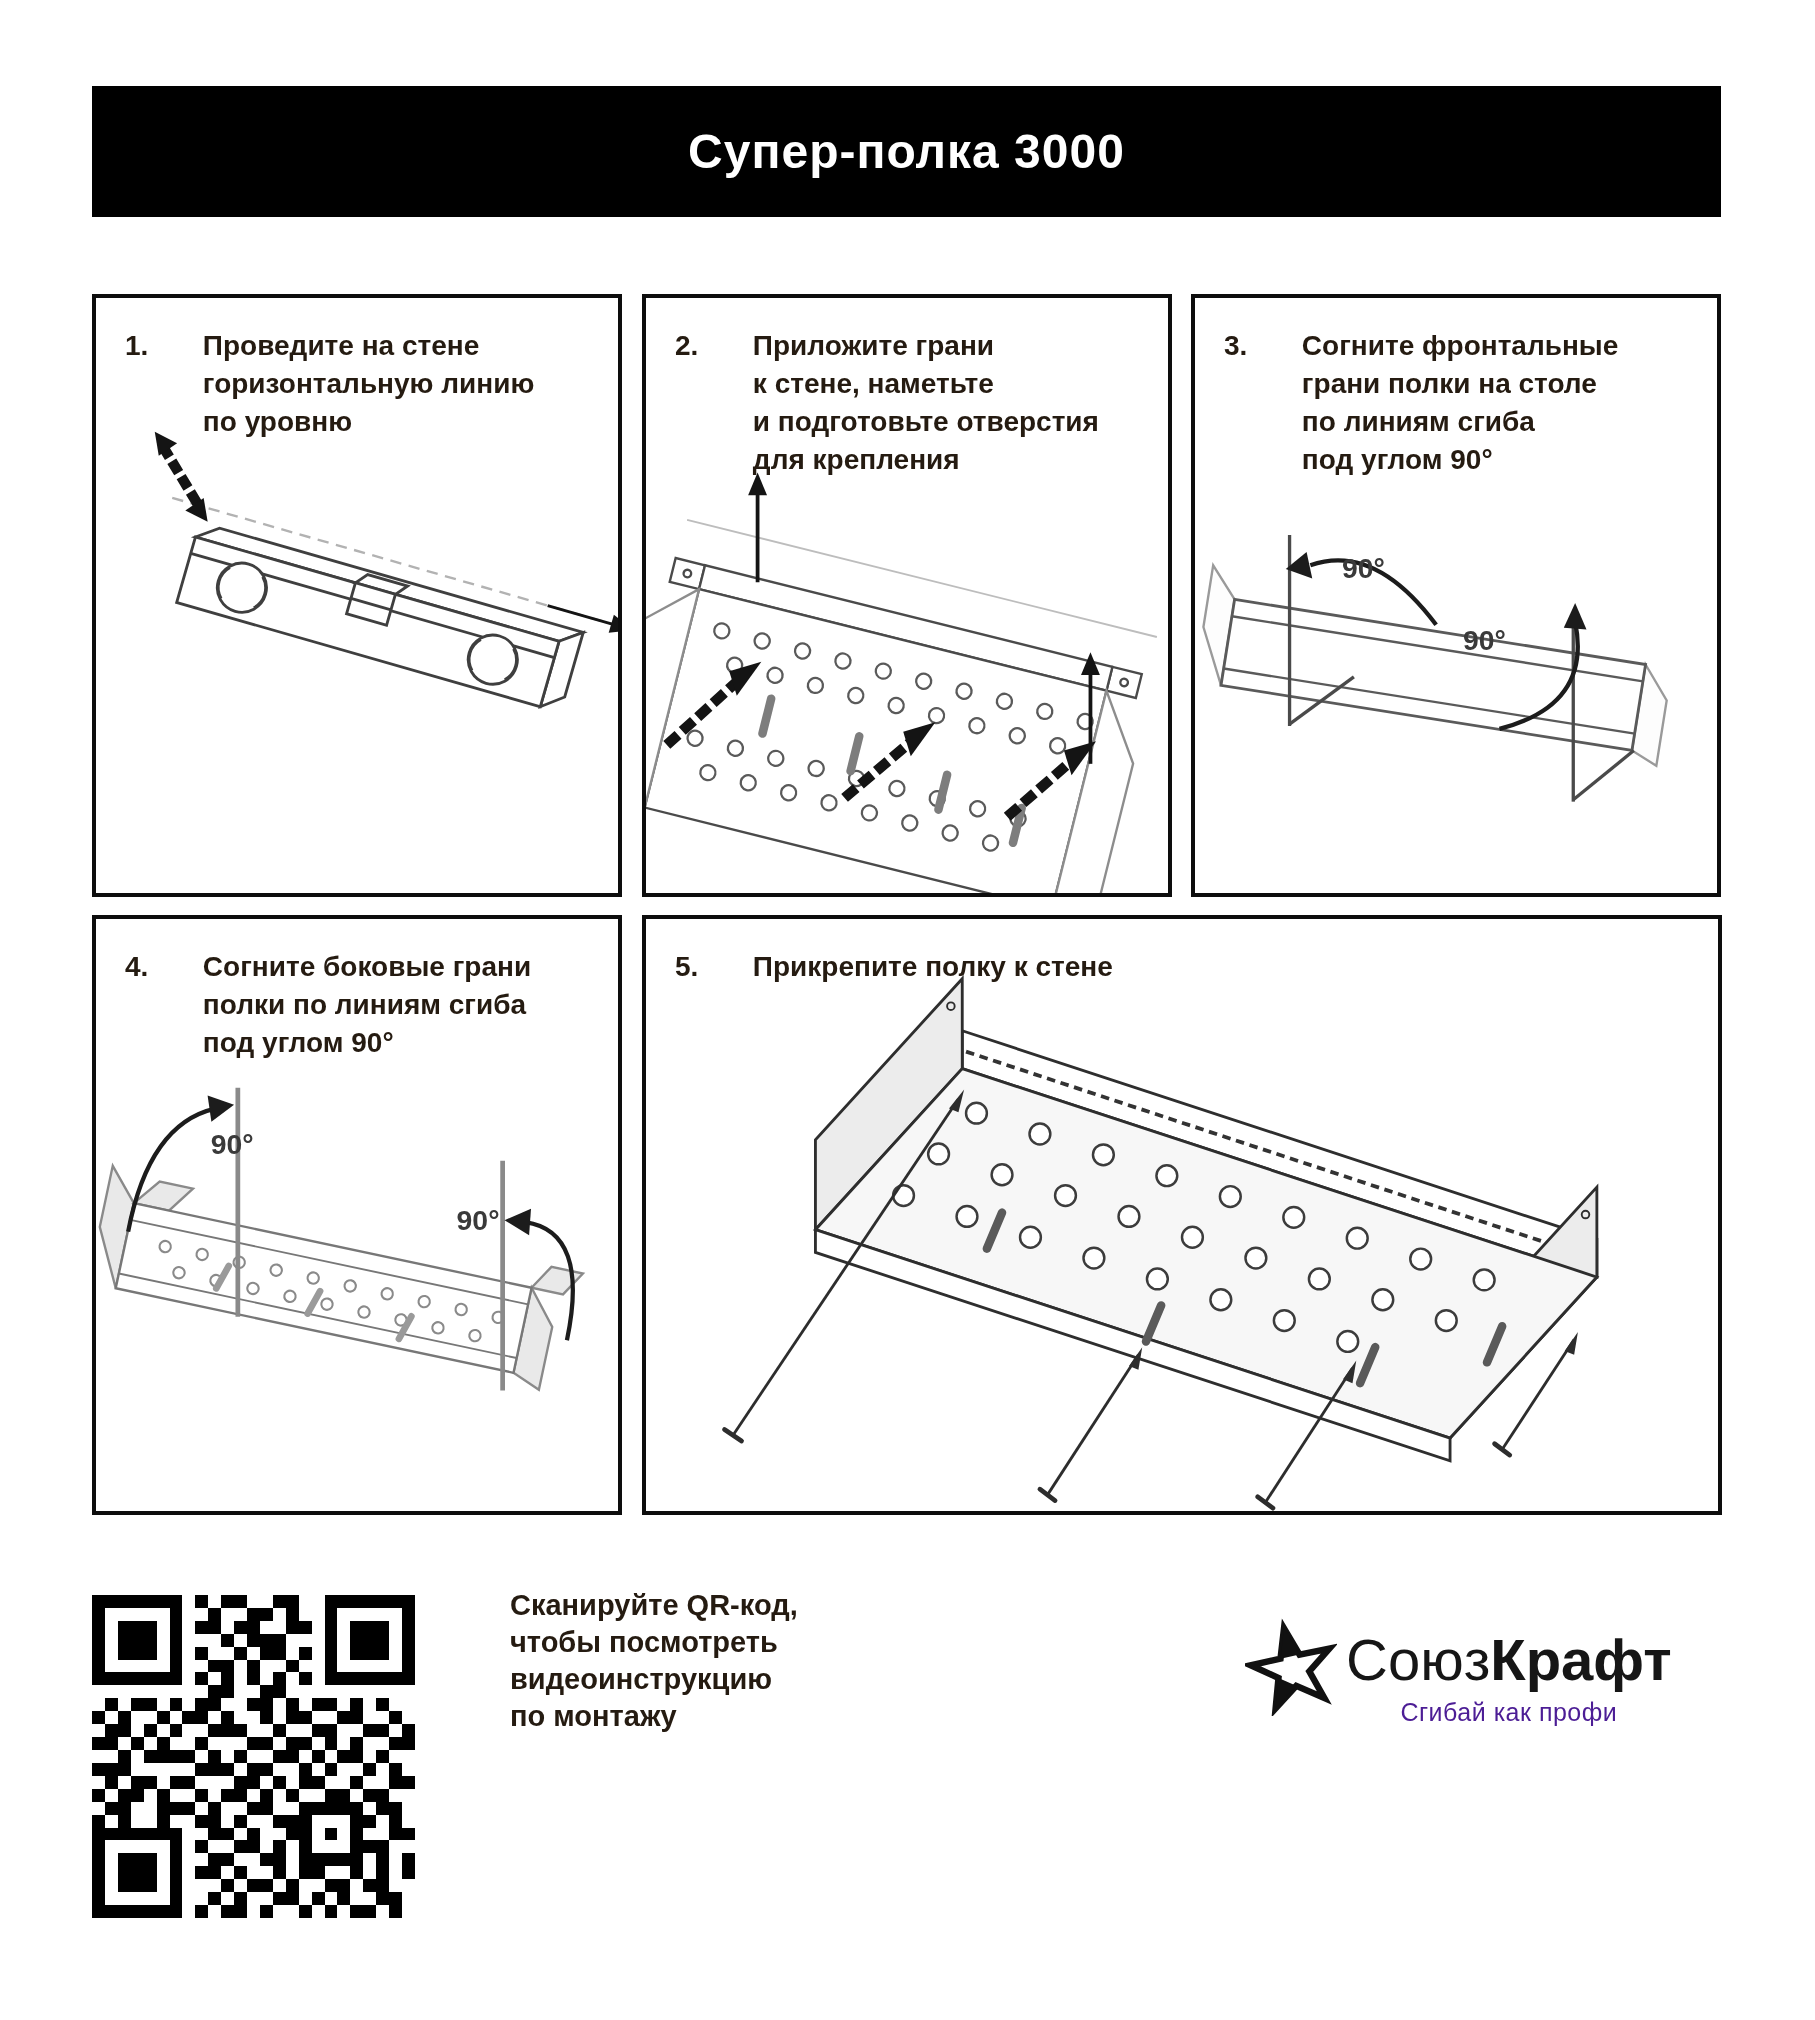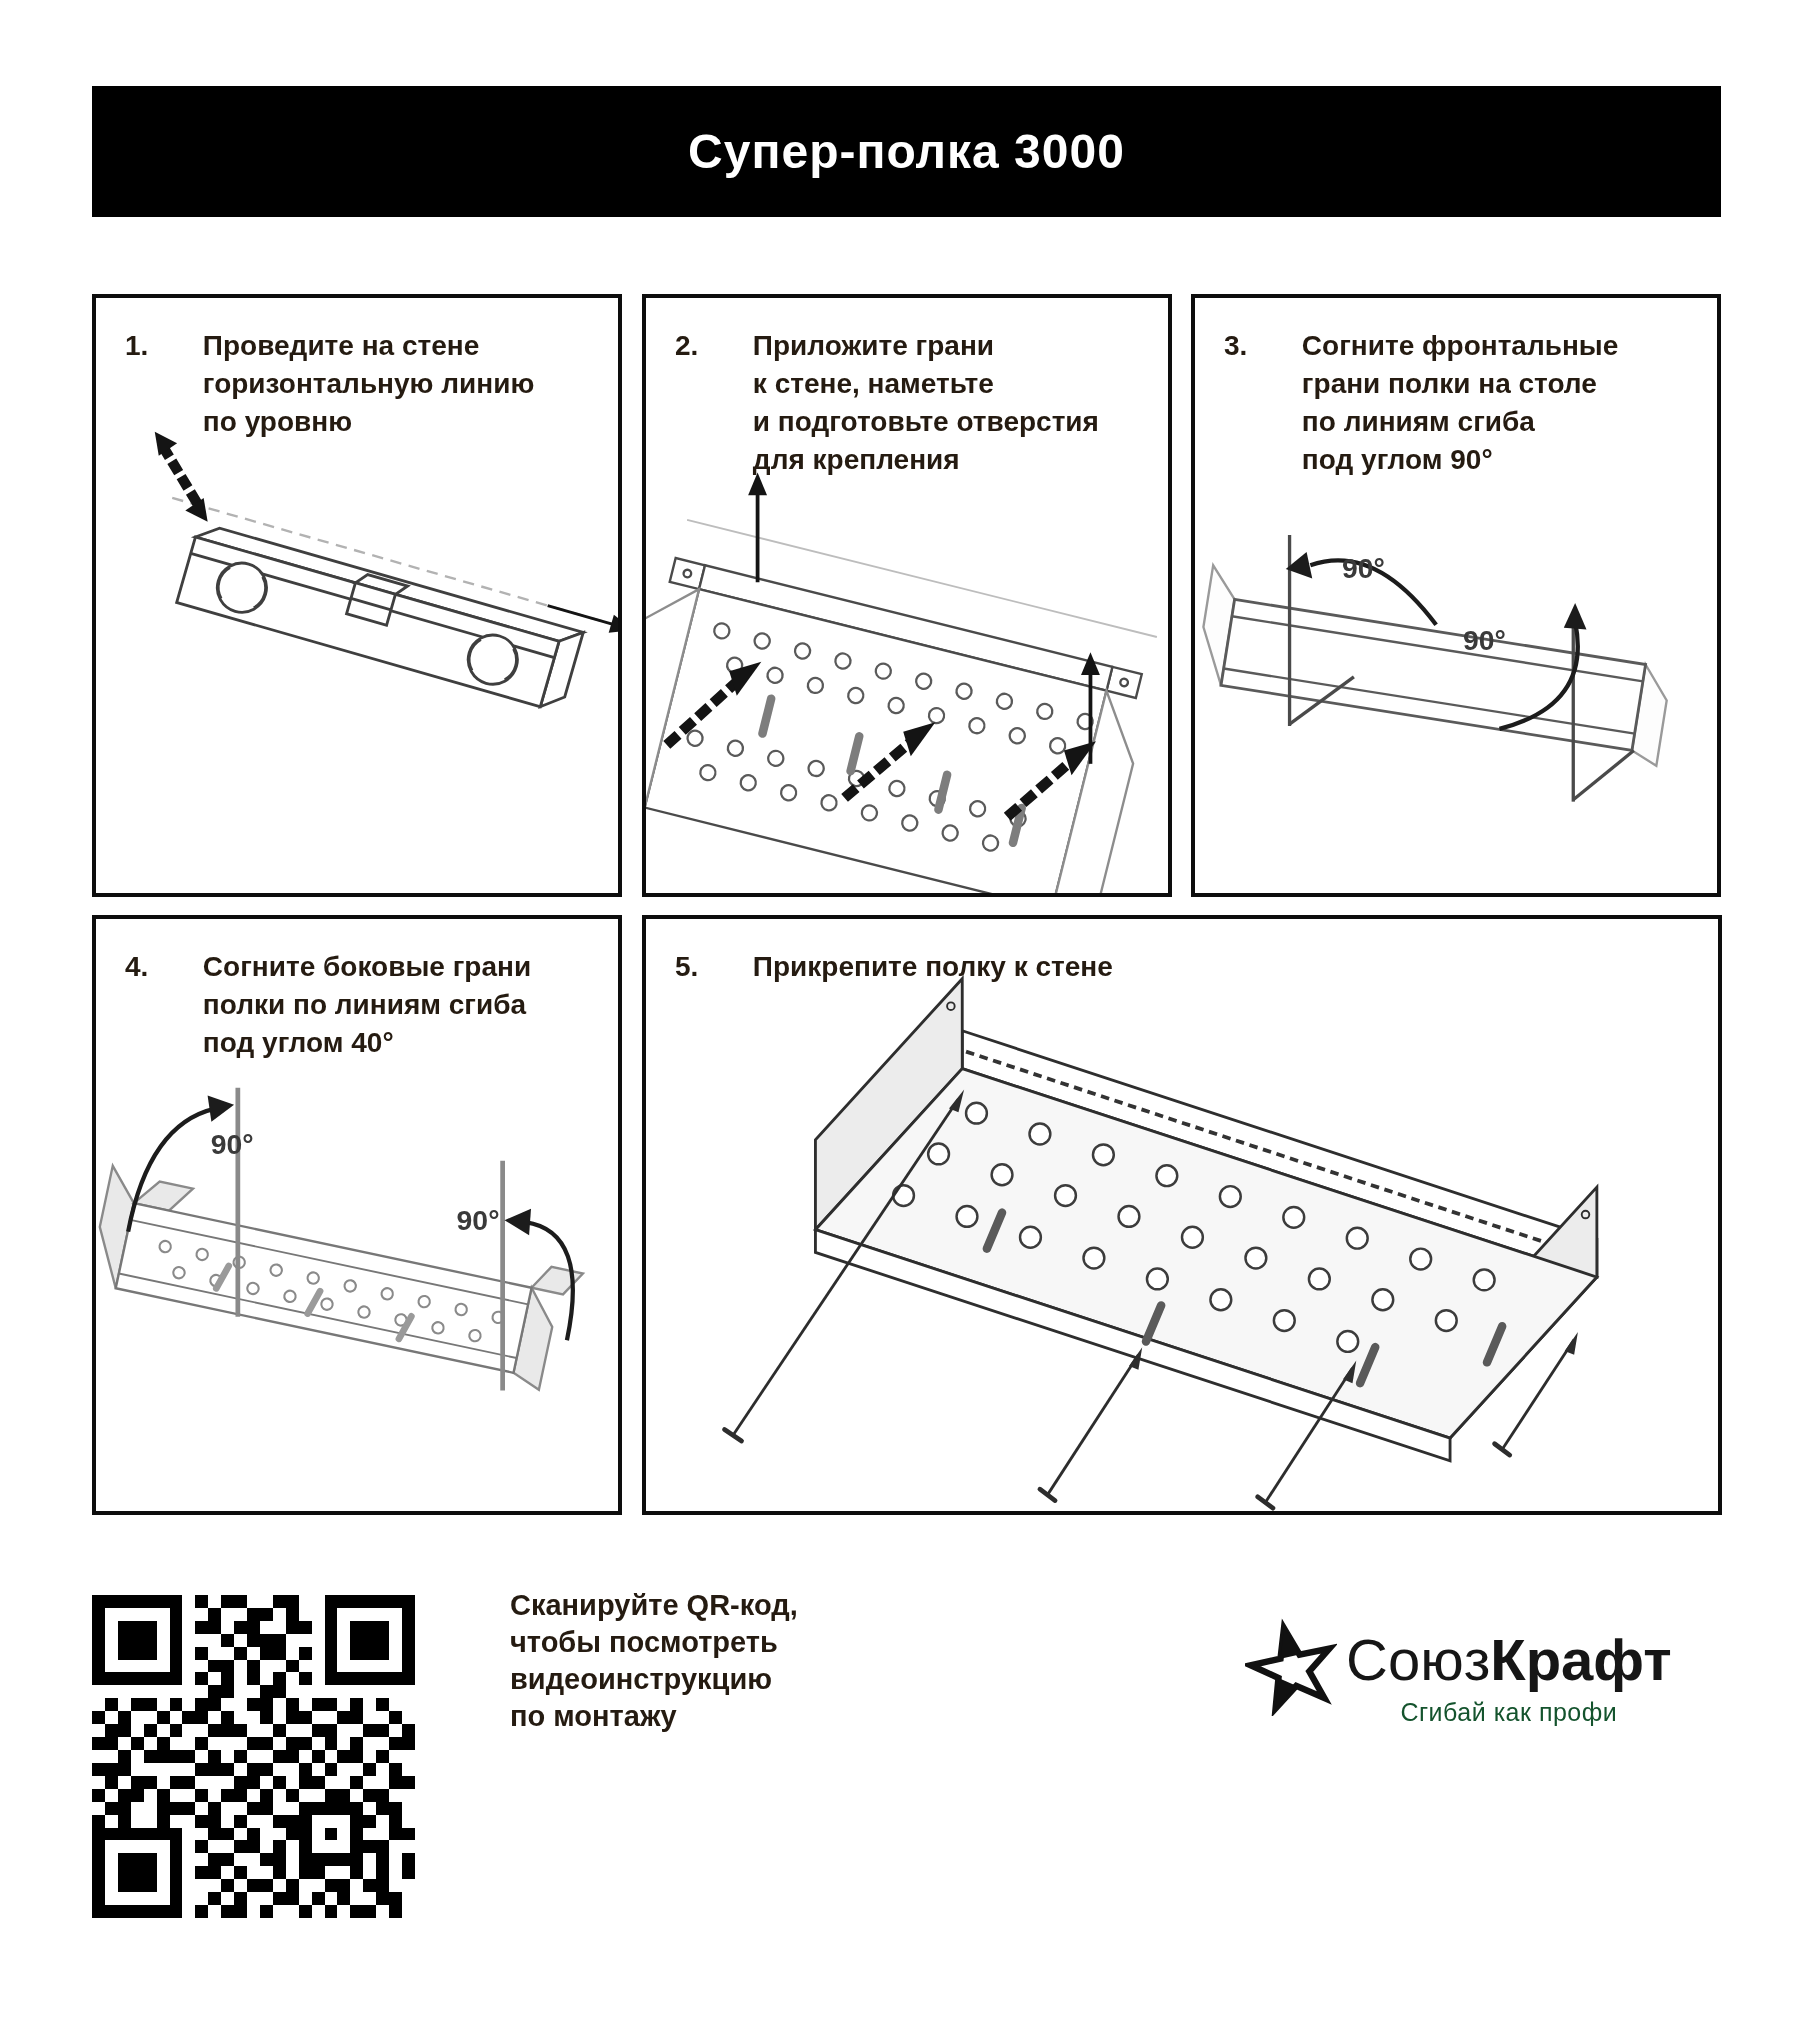--- a/index.html
+++ b/index.html
@@ -21,21 +21,21 @@
   .illu{position:absolute;left:0;top:0;width:100%;height:100%;z-index:1;}
   .deg{font-family:"Liberation Sans",sans-serif;font-size:30px;font-weight:600;fill:#3a3a3a;}
   .qr{position:absolute;left:92px;top:1595px;width:323px;height:323px;display:grid;}
   .qr div.on{background:#000000;}
   .qr-caption{position:absolute;left:501px;top:1587px;font-weight:700;font-size:29px;
               line-height:37px;color:#251b11;white-space:pre-line;margin-left:9px;}
   .logo{position:absolute;left:1245px;top:1616px;display:flex;align-items:flex-start;column-gap:9px;}
   .logo-col{display:flex;flex-direction:column;align-items:center;}
   .wordmark{font-size:58px;color:#161616;font-weight:400;line-height:88px;white-space:nowrap;}
   .wordmark b{font-weight:700;}
-  .tagline{font-size:25px;color:#14532d;margin-top:-5.8px;letter-spacing:0.5px;}
+  .tagline{font-size:25px;color:#4c1d95;margin-top:-5.8px;letter-spacing:0.5px;}
 </style>
 </head>
 <body>
 
 <div class="page">
 
   <div class="banner">
     <div class="banner-title">Супер-полка 3000</div>
   </div>
 
@@ -185,21 +185,21 @@
       <text class="deg" x="178" y="296" text-anchor="middle">90°</text>
       <text class="deg" x="306" y="372" text-anchor="middle">90°</text>
     </svg>
   </div>
 
   <div class="panel p4">
     <div class="step-head">
       <span class="step-num">4.</span>
       <span class="step-text">Согните боковые грани
 полки по линиям сгиба
-под углом 40°</span>
+под углом 90°</span>
     </div>
     <svg class="illu" viewBox="0 0 552 625">
       <g transform="rotate(12 40 300)">
         <polygon points="40,300 10,266 10,332 40,392" fill="#e9e9e9" stroke="#8a8a8a" stroke-width="2.5"></polygon>
         <polygon points="40,300 62,272 98,272 78,300" fill="#e9e9e9" stroke="#8a8a8a" stroke-width="2.5"></polygon>
         <polygon points="470,300 500,336 500,404 470,392" fill="#e9e9e9" stroke="#8a8a8a" stroke-width="2.5"></polygon>
         <polygon points="470,300 486,274 520,274 504,300" fill="#e9e9e9" stroke="#8a8a8a" stroke-width="2.5"></polygon>
         <rect x="40" y="300" width="430" height="92" fill="#ffffff" stroke="#777777" stroke-width="2.5"></rect>
         <line x1="40" y1="318" x2="470" y2="318" stroke="#777777" stroke-width="2"></line>
         <line x1="40" y1="376" x2="470" y2="376" stroke="#777777" stroke-width="2"></line>

